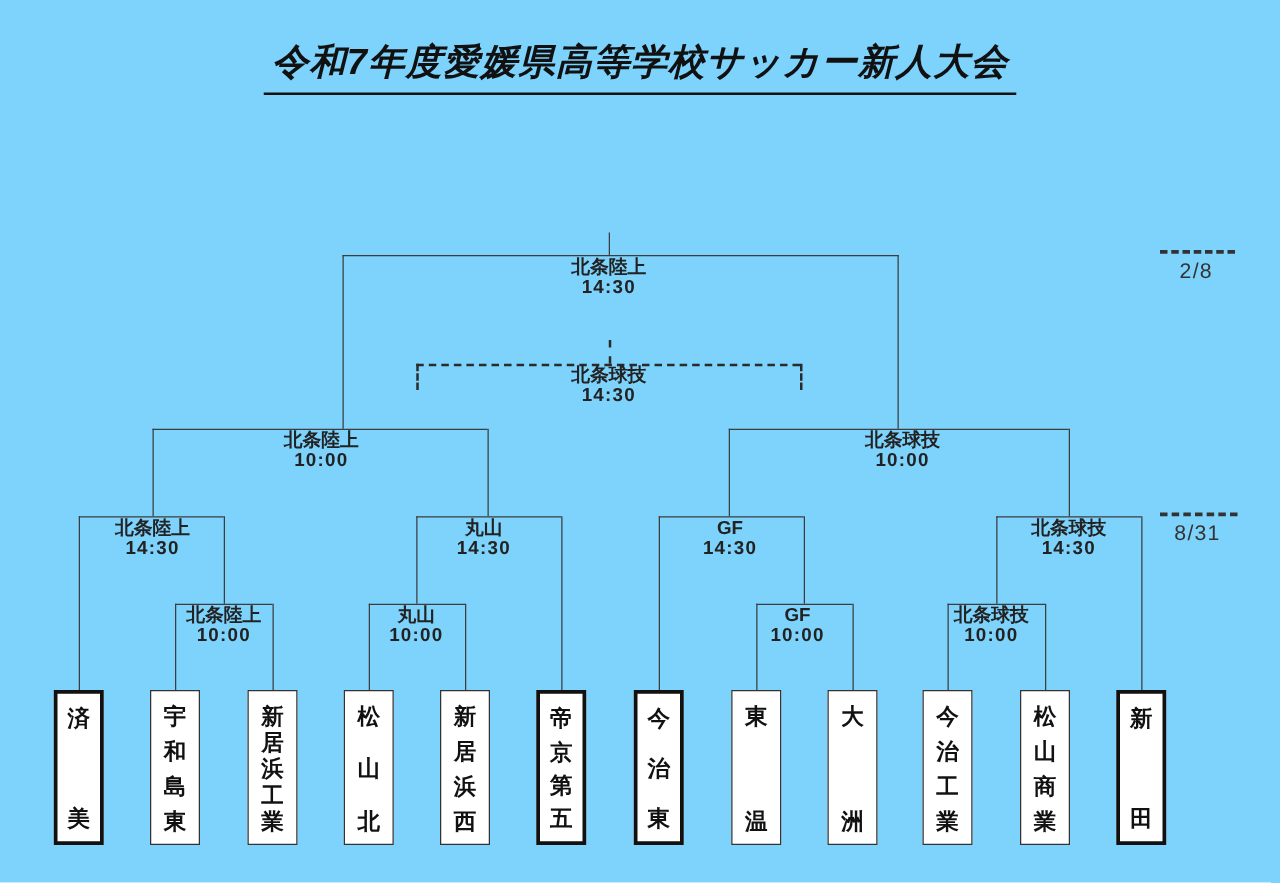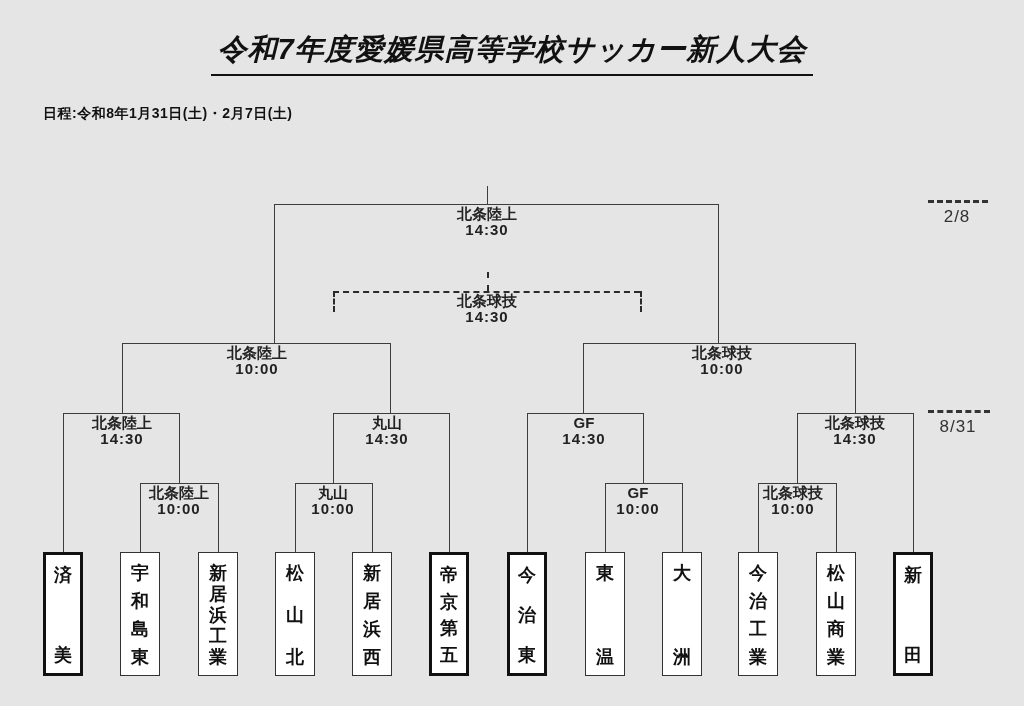--- a/index.html
+++ b/index.html
@@ -1,17 +1,17 @@
 <!DOCTYPE html>
 <html><head>
 <meta charset="utf-8">
 <style>
   html,body{margin:0;padding:0;background:#ffffff;}
   .page{
-    position:relative;width:1024px;height:706px;background:#e5e5e5;overflow:hidden;
+    position:relative;width:1024px;height:706px;background:#7dd3fc;overflow:hidden;
     font-family:"Liberation Sans",sans-serif;color:#1a1a1a;
   }
   .title-wrap{position:absolute;left:0;top:30px;width:1024px;text-align:center;}
   .title{
     display:inline-block;font-size:29px;font-weight:bold;font-style:italic;
     letter-spacing:1px;color:#111;border-bottom:2.5px solid #111;padding:0 6px 4px 6px;
   }
   .info{position:absolute;left:43px;font-size:14px;font-weight:bold;color:#111;letter-spacing:0.5px;}
   .info.l1{top:105px;}
   .info.l2{top:128px;}
@@ -42,21 +42,20 @@
   .team span{display:block;}
 </style>
 </head>
 <body>
 
 <div class="page">
 
   <div class="title-wrap">
     <span class="title">令和7年度愛媛県高等学校サッカー新人大会</span>
   </div>
-  <div class="info l1">日程:令和8年1月31日(土)・2月7日(土)</div>
 
   <div class="vl" style="left:487px;top:186px;height:18px"></div>
   <div class="hl" style="left:274px;top:204px;width:445px"></div>
   <div class="vl" style="left:274px;top:204px;height:139px"></div>
   <div class="vl" style="left:718px;top:204px;height:139px"></div>
 
   <div class="vl dash" style="left:487px;top:272px;height:19px"></div>
   <div class="hl dash" style="left:333px;top:291px;width:307px"></div>
   <div class="vl dash" style="left:333px;top:291px;height:21px"></div>
   <div class="vl dash" style="left:640px;top:291px;height:21px"></div>

